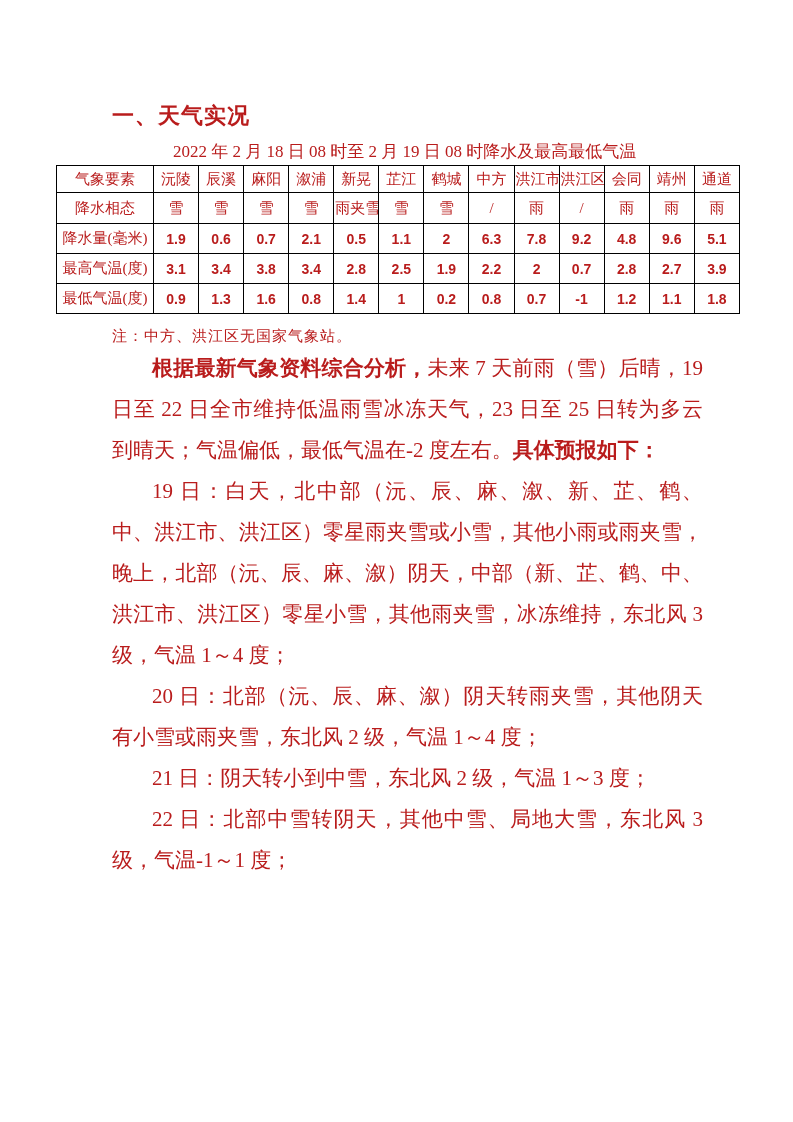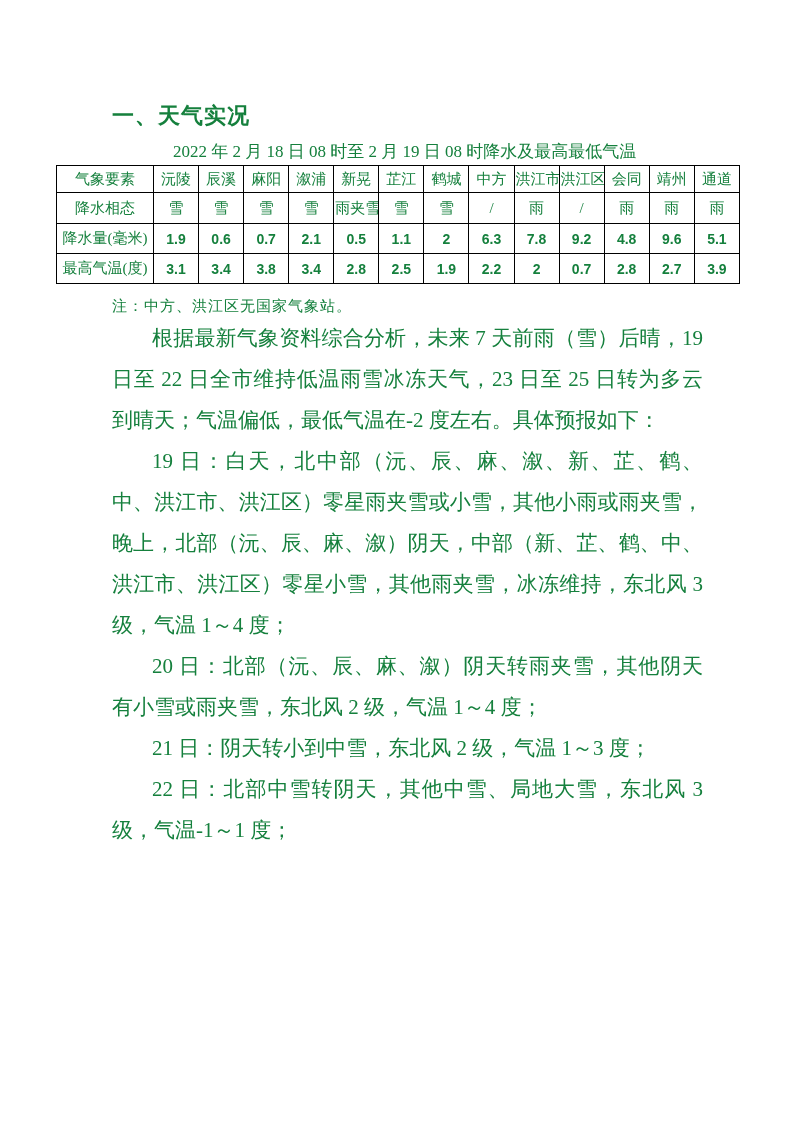--- a/index.html
+++ b/index.html
@@ -5,21 +5,21 @@
   html, body {
     margin: 0;
     padding: 0;
     background: #ffffff;
   }
   .page {
     position: relative;
     width: 793px;
     height: 1122px;
     background: #ffffff;
-    color: #15803d;
+    color: #b91c1c;
     font-family: "Liberation Serif", "DejaVu Serif", serif;
     overflow: hidden;
     box-sizing: border-box;
   }
   .content {
     padding: 101px 90px 0 112px;
   }
   .sec-heading {
     font-size: 22px;
     line-height: 30px;
@@ -78,21 +78,21 @@
     line-height: 41px;
     text-align: justify;
     text-justify: inter-character;
     margin: 0;
     text-indent: 40px;
   }
   .body-para.intro {
     margin-top: 2px;
   }
   .body-para b {
-    font-weight: 400;
+    font-weight: 700;
   }
 </style>
 </head>
 <body>
 
 <div class="page">
   <div class="content">
 
     <h1 class="sec-heading">一、天气实况</h1>
 
@@ -175,20 +175,36 @@
             <td class="num">2.8</td>
             <td class="num">2.5</td>
             <td class="num">1.9</td>
             <td class="num">2.2</td>
             <td class="num">2</td>
             <td class="num">0.7</td>
             <td class="num">2.8</td>
             <td class="num">2.7</td>
             <td class="num">3.9</td>
           </tr>
+          <tr class="r3">
+            <th>最低气温(度)</th>
+            <td class="num">0.9</td>
+            <td class="num">1.3</td>
+            <td class="num">1.6</td>
+            <td class="num">0.8</td>
+            <td class="num">1.4</td>
+            <td class="num">1</td>
+            <td class="num">0.2</td>
+            <td class="num">0.8</td>
+            <td class="num">0.7</td>
+            <td class="num">-1</td>
+            <td class="num">1.2</td>
+            <td class="num">1.1</td>
+            <td class="num">1.8</td>
+          </tr>
         </tbody>
     </table>
 
     <div class="note">注：中方、洪江区无国家气象站。</div>
 
 
     <p class="body-para intro"><b>根据最新气象资料综合分析，</b><span>未来 7 天前雨（雪）后晴，19 日至 22 日全市维持低温雨雪冰冻天气，23 日至 25 日转为多云到晴天；气温偏低，最低气温在-2 度左右。</span><b>具体预报如下：</b></p>
 
     <div id="forecast-paragraphs">
         <p class="body-para">19 日：白天，北中部（沅、辰、麻、溆、新、芷、鹤、中、洪江市、洪江区）零星雨夹雪或小雪，其他小雨或雨夹雪，晚上，北部（沅、辰、麻、溆）阴天，中部（新、芷、鹤、中、洪江市、洪江区）零星小雪，其他雨夹雪，冰冻维持，东北风 3 级，气温 1～4 度；</p>

